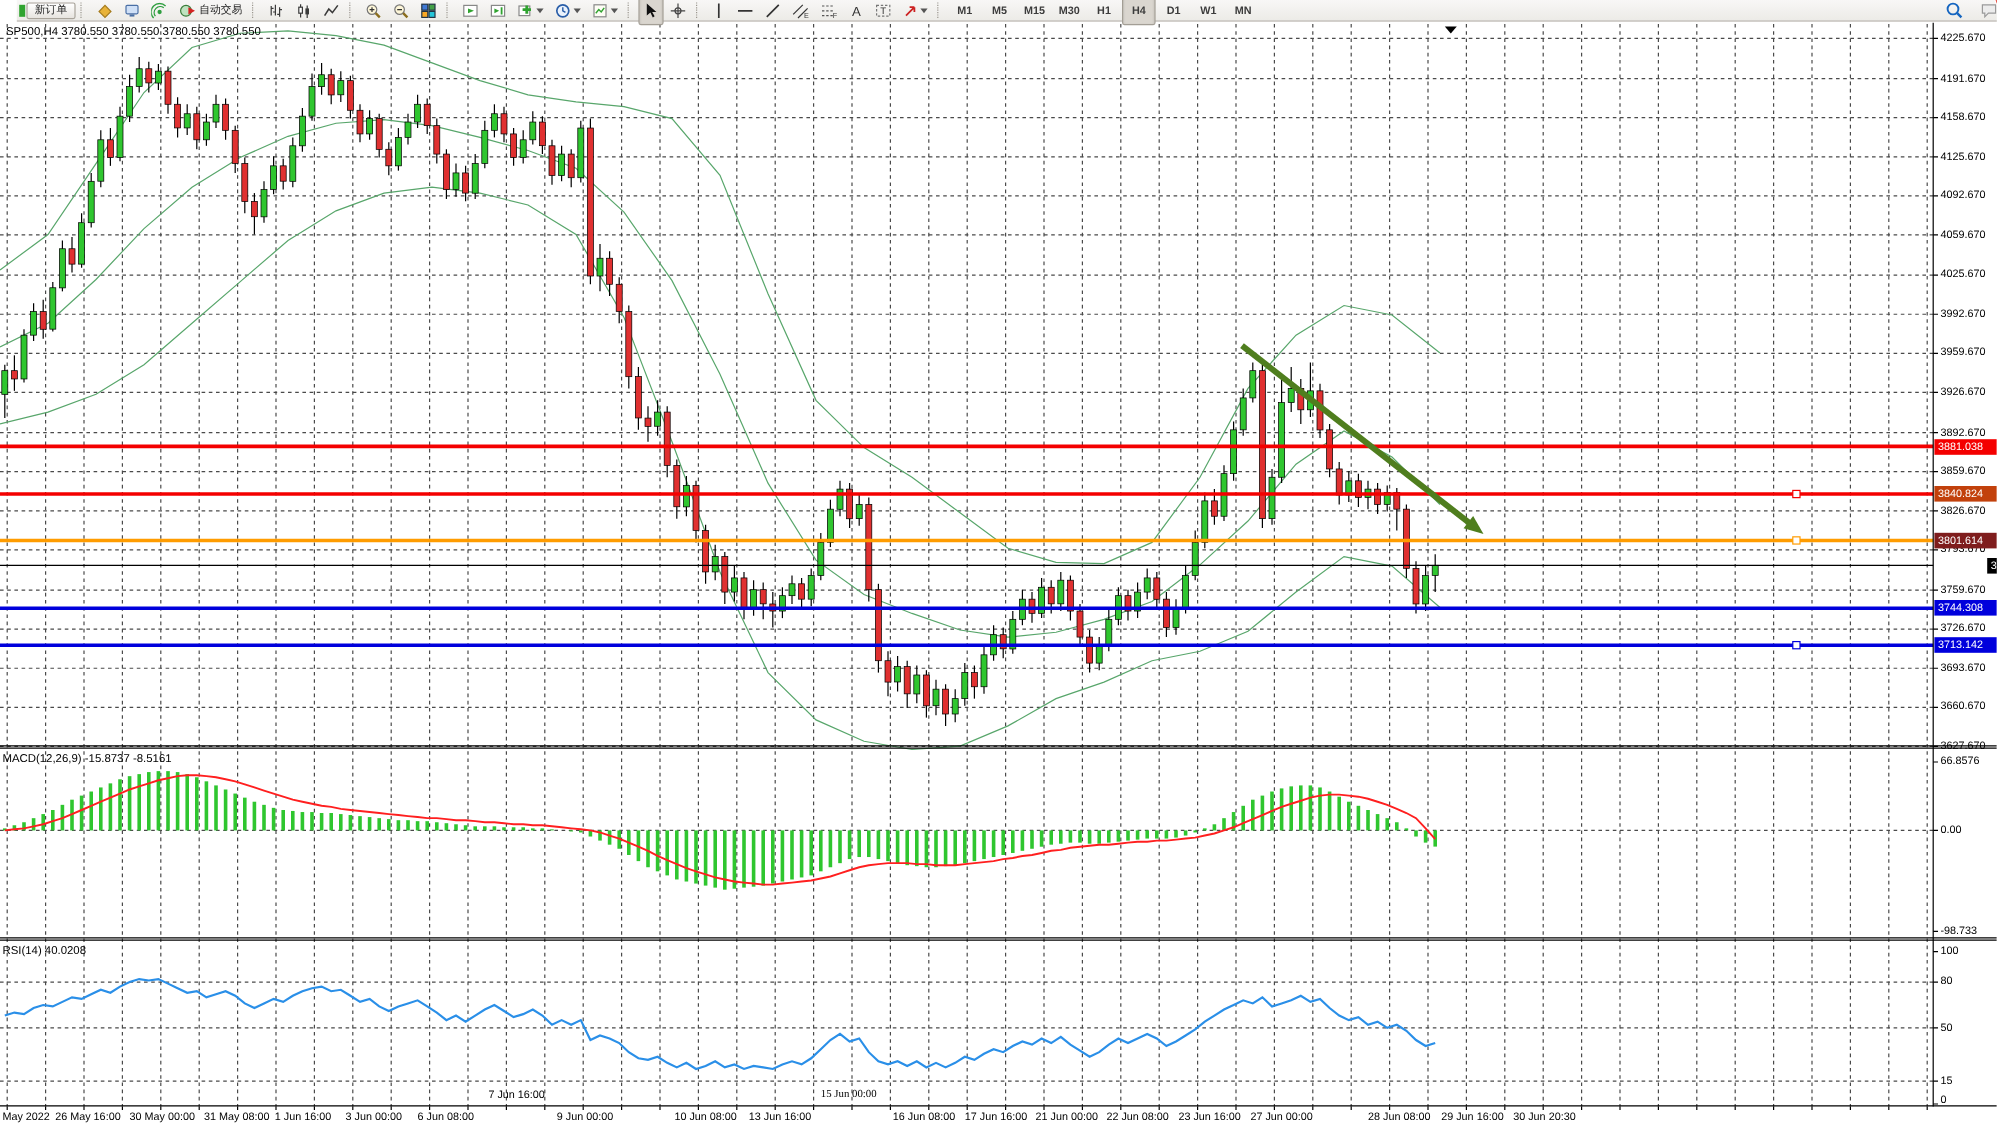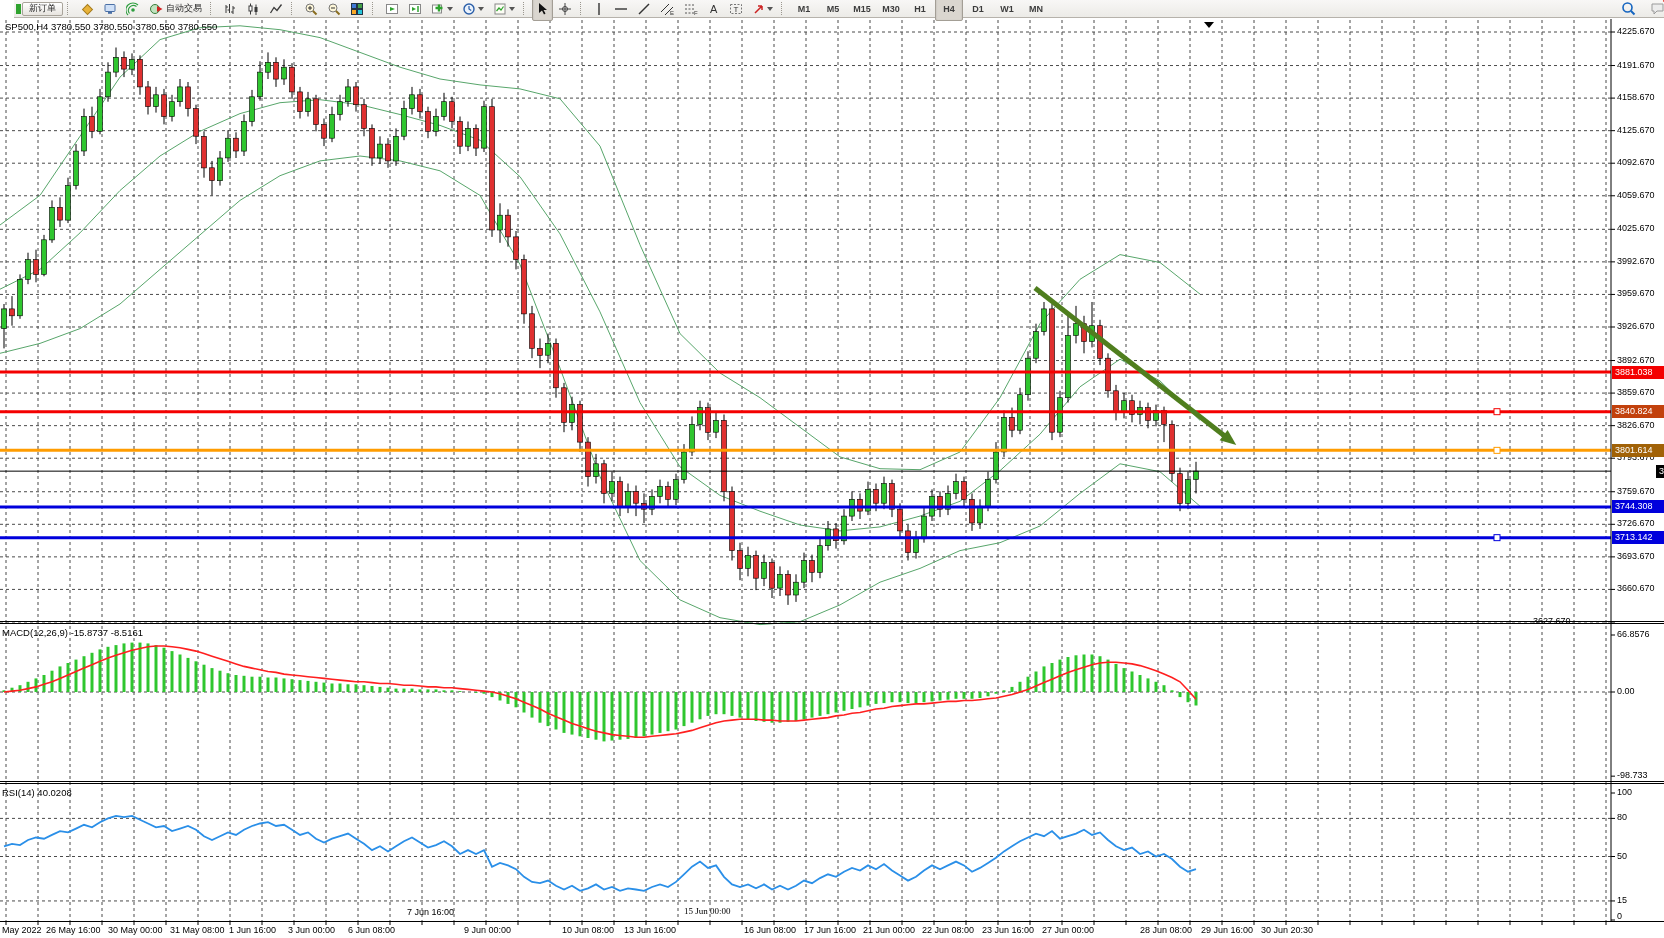--- a/index.html
+++ b/index.html
@@ -884,24 +884,24 @@
     <div class="axlbl" style="left: 1617px; top: 288.431px;">3959.670</div>
     <div class="axlbl" style="left: 1617px; top: 320.988px;">3926.670</div>
     <div class="axlbl" style="left: 1617px; top: 354.532px;">3892.670</div>
     <div class="axlbl" style="left: 1617px; top: 387.089px;">3859.670</div>
     <div class="axlbl" style="left: 1617px; top: 419.646px;">3826.670</div>
     <div class="axlbl" style="left: 1617px; top: 452.204px;">3793.670</div>
     <div class="axlbl" style="left: 1617px; top: 485.747px;">3759.670</div>
     <div class="axlbl" style="left: 1617px; top: 518.305px;">3726.670</div>
     <div class="axlbl" style="left: 1617px; top: 550.862px;">3693.670</div>
     <div class="axlbl" style="left: 1617px; top: 583.419px;">3660.670</div>
-    <div class="axlbl" style="left: 1533px; top: 615.976px;">3627.670</div>
+    <div class="axlbl" style="left: 1617px; top: 615.976px;">3627.670</div>
     <div class="axlbl tag" style="left: 1612px; top: 365.508px; background: rgb(244, 0, 0);">3881.038</div>
     <div class="axlbl tag" style="left: 1612px; top: 405.182px; background: #c2410c;">3840.824</div>
-    <div class="axlbl tag" style="left: 1612px; top: 443.866px; background: #a16207;">3801.614</div>
+    <div class="axlbl tag" style="left: 1612px; top: 443.866px; background: #7f1d1d;">3801.614</div>
     <div class="axlbl tag" style="left: 1612px; top: 464.648px; background: rgb(0, 0, 0); margin-left: 44px;">3780.550</div>
     <div class="axlbl tag" style="left: 1612px; top: 500.403px; background: rgb(0, 0, 220);">3744.308</div>
     <div class="axlbl tag" style="left: 1612px; top: 531.151px; background: rgb(0, 0, 220);">3713.142</div>
     <div class="axlbl" style="left: 1617px; top: 629.004px;">66.8576</div>
     <div class="axlbl" style="left: 1617px; top: 686px;">0.00</div>
     <div class="axlbl" style="left: 1617px; top: 770.17px;">-98.733</div>
     <div class="axlbl" style="left: 1617px; top: 787px;">100</div>
     <div class="axlbl" style="left: 1617px; top: 812.4px;">80</div>
     <div class="axlbl" style="left: 1617px; top: 850.5px;">50</div>
     <div class="axlbl" style="left: 1617px; top: 894.95px;">15</div>

